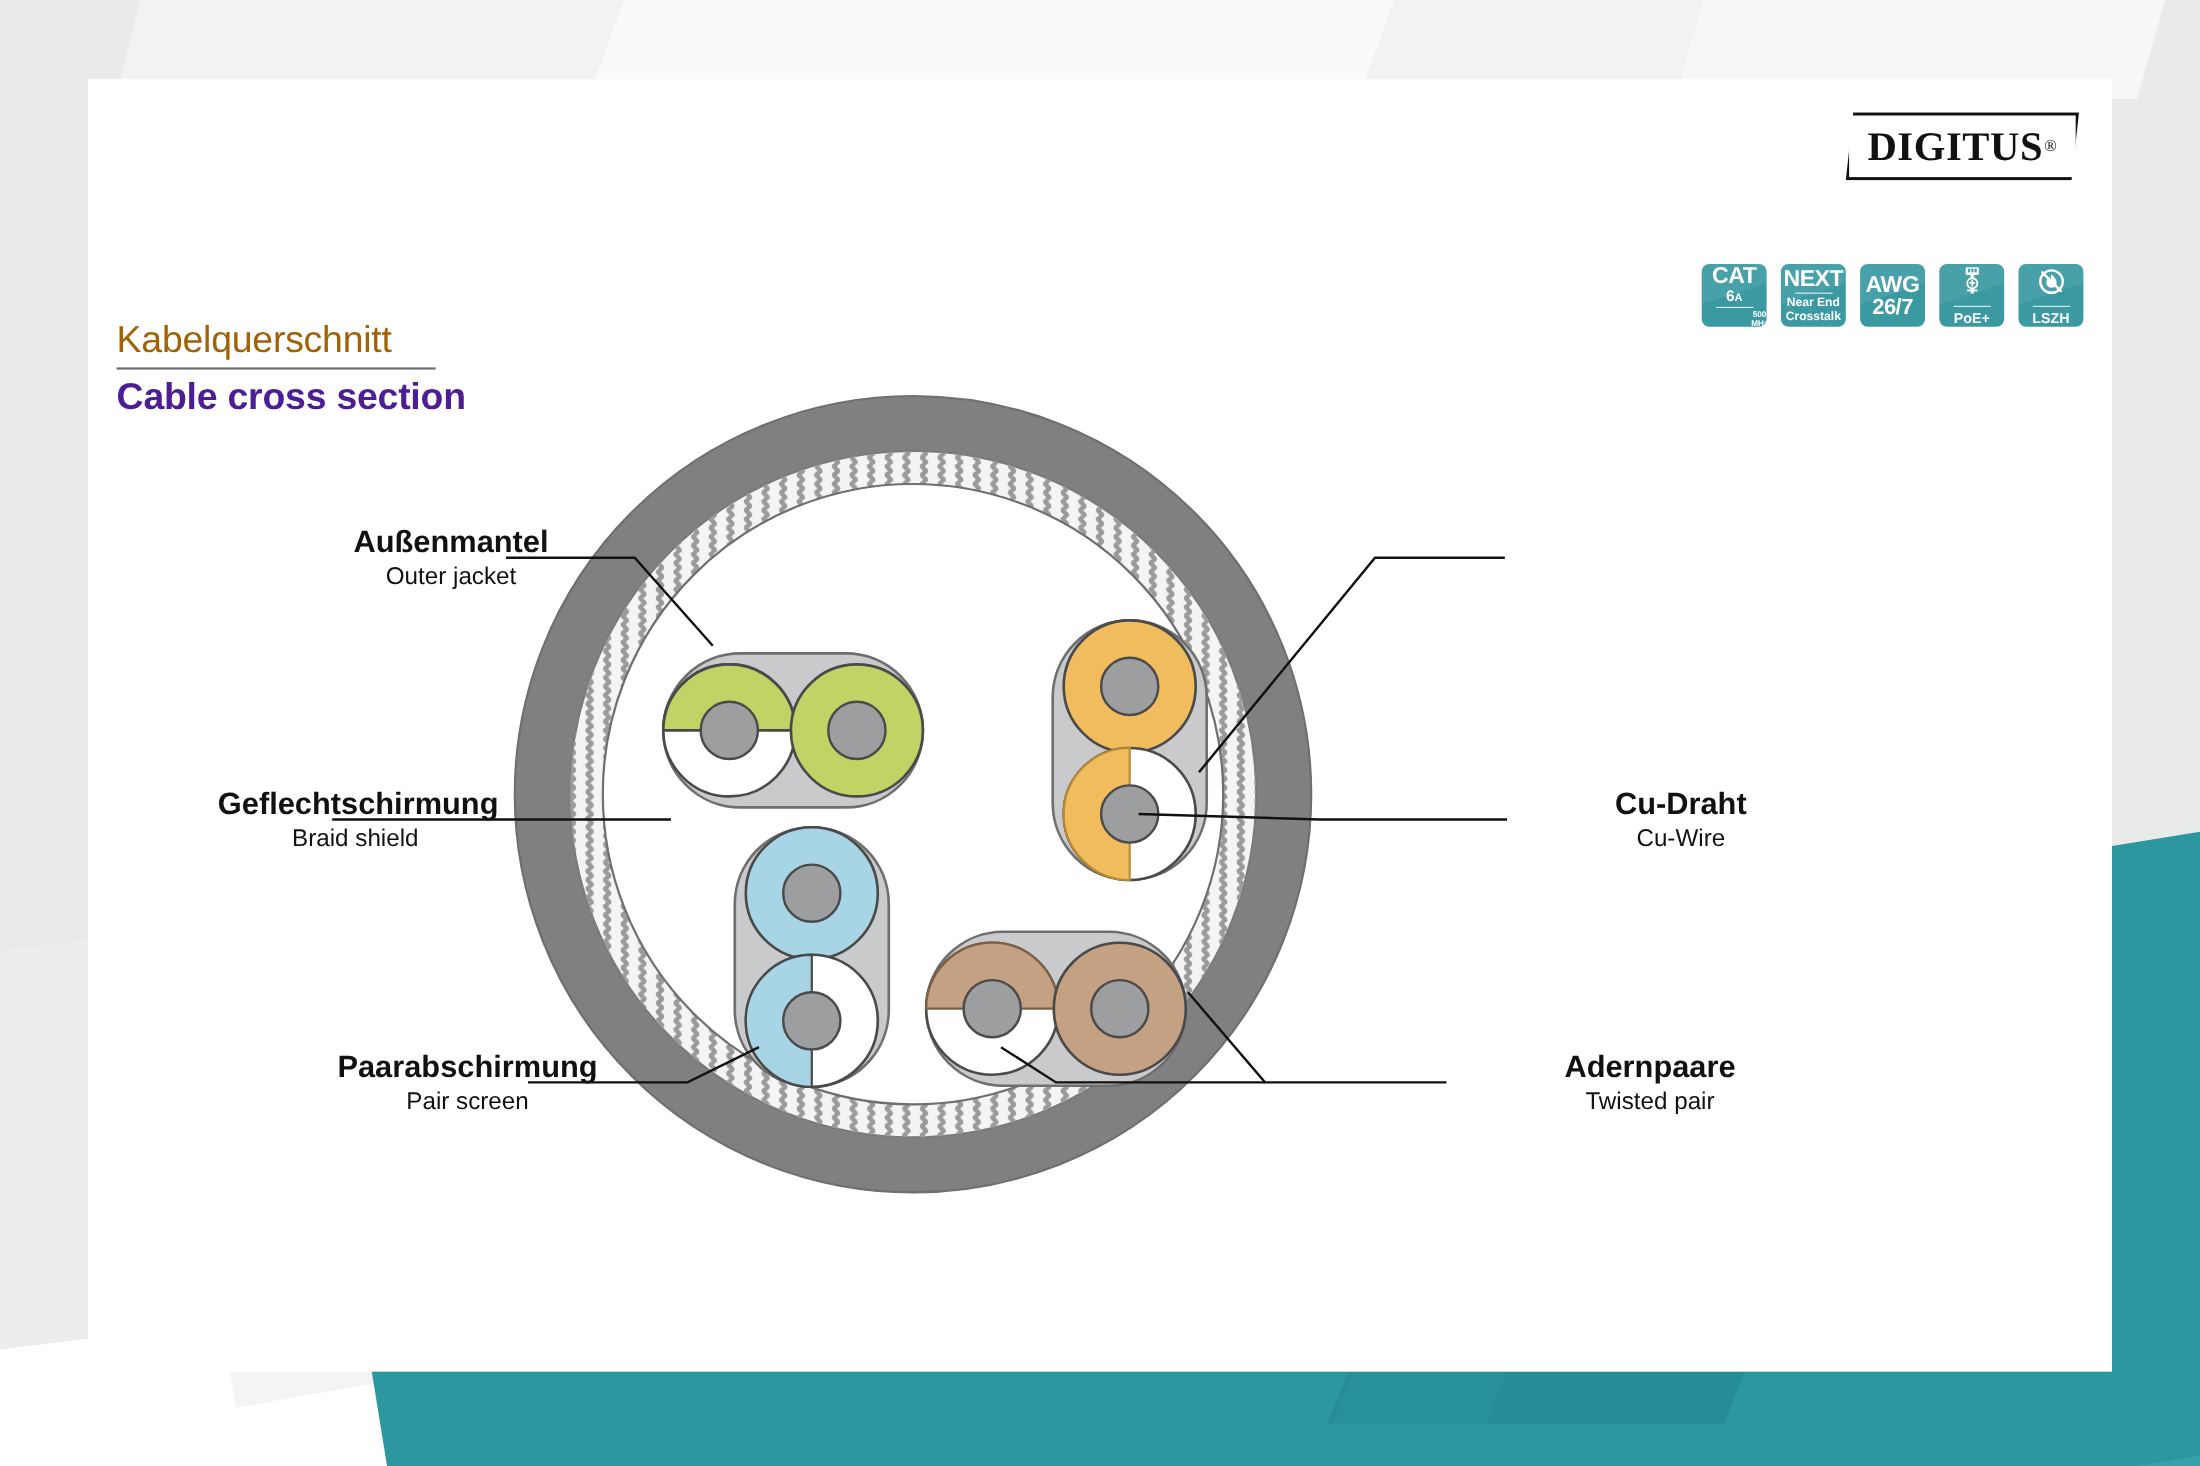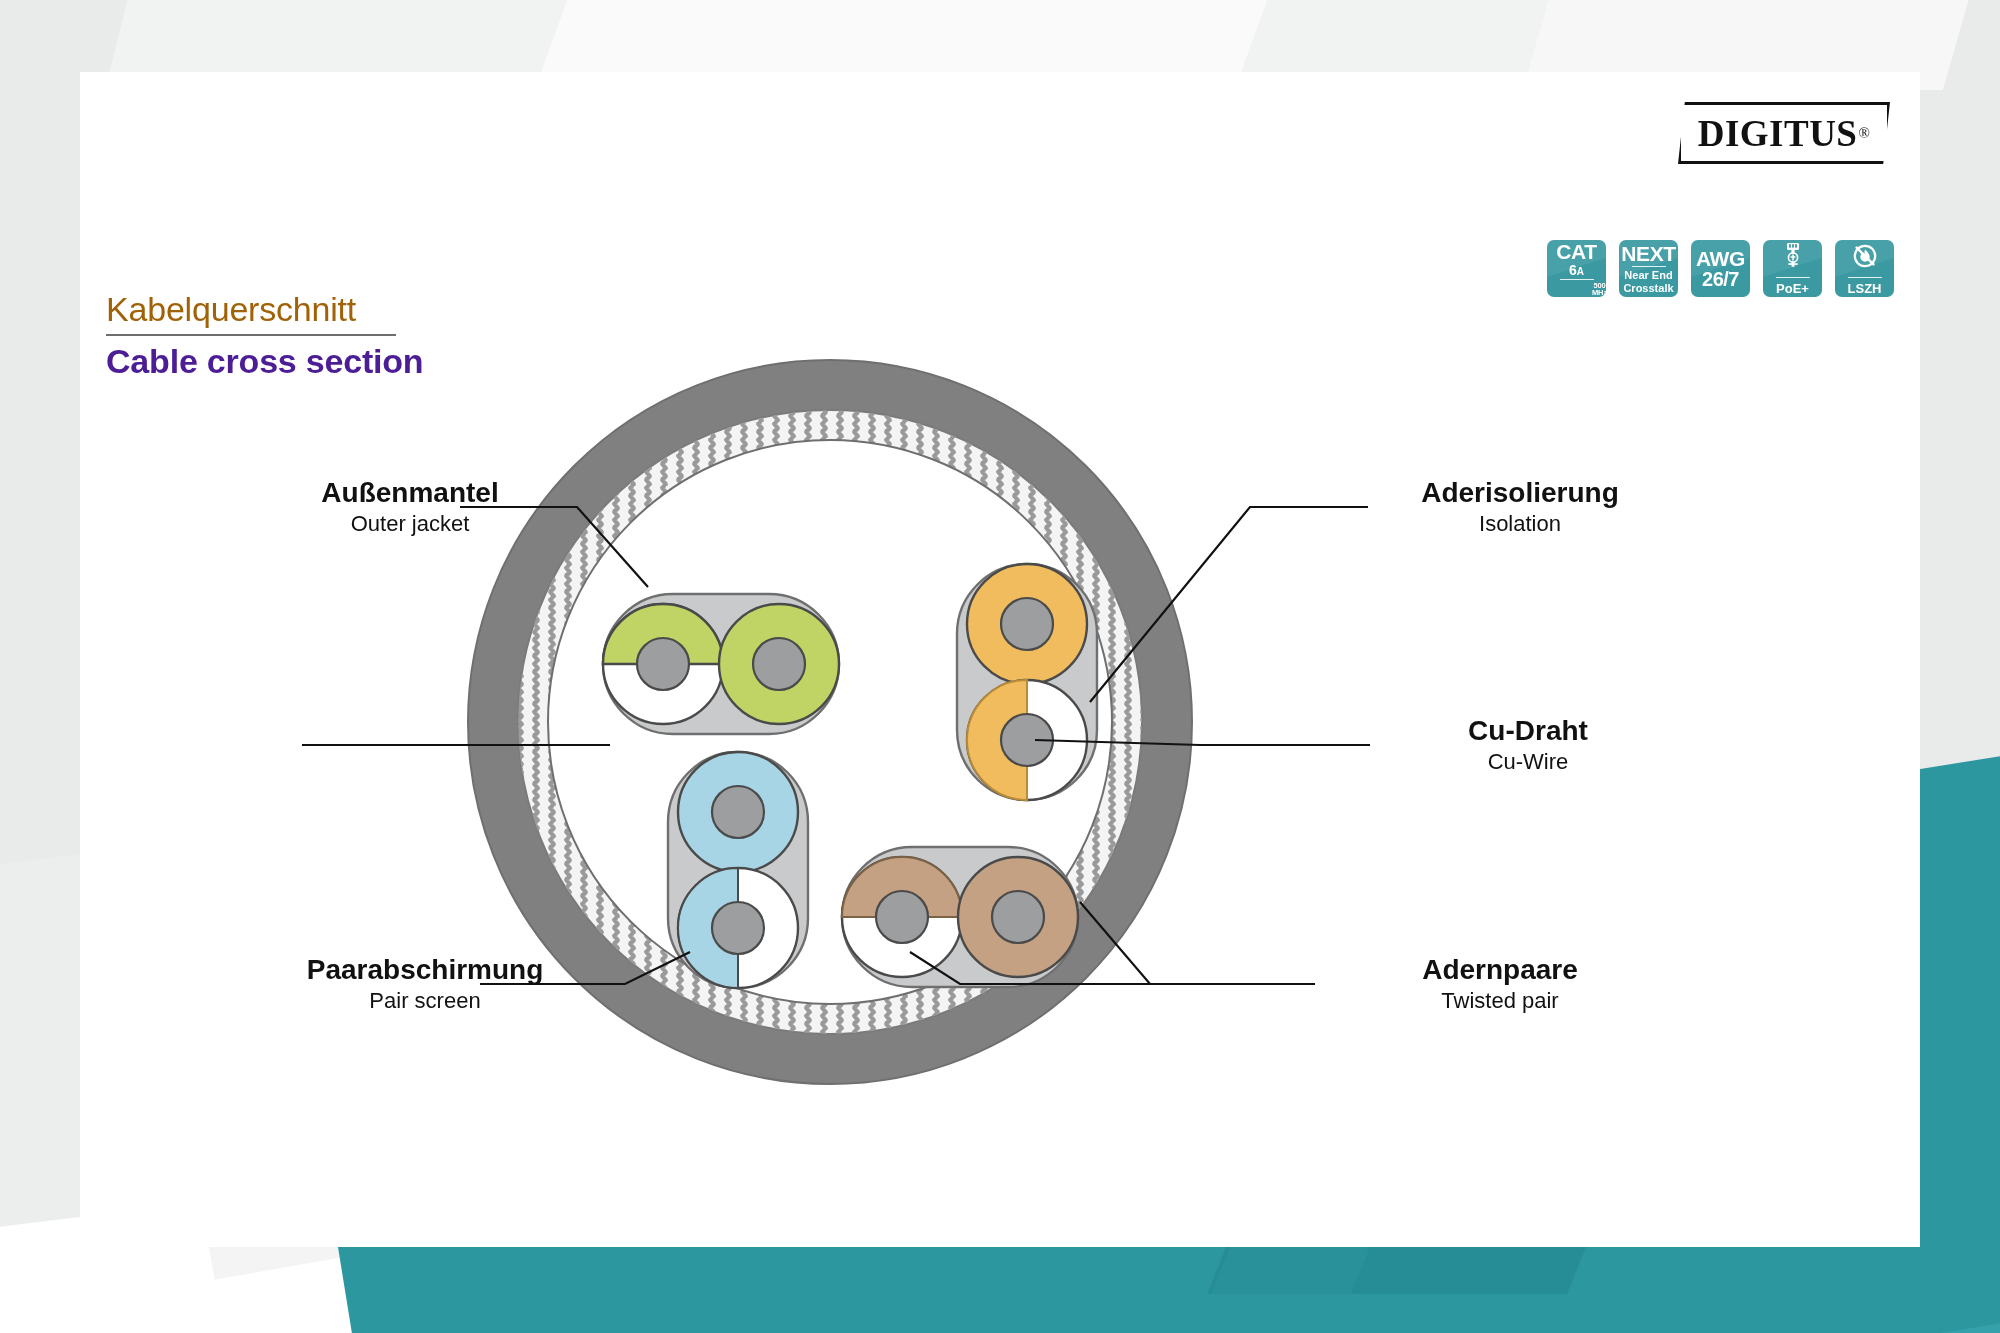--- a/index.html
+++ b/index.html
@@ -369,30 +369,30 @@
           <path d="M 1070 722 L 880 722 L 830 690"></path>
         </g>
       </svg>
     </div>
 
     <div class="callout left" style="left:230px; top:405px; width:200px;">
       <div class="c-de">Außenmantel</div>
       <div class="c-en">Outer jacket</div>
     </div>
 
+    <div class="callout left" style="left:118px; top:643px; width:250px;">
+      <div class="c-de">Geflechtschirmung</div>
+      <div class="c-en">Braid shield</div>
+    </div>
 
     <div class="callout left" style="left:220px; top:882px; width:250px;">
       <div class="c-de">Paarabschirmung</div>
       <div class="c-en">Pair screen</div>
     </div>
 
-    <div class="callout right" style="left:1320px; top:405px; width:240px;">
-      <div class="c-de">Aderisolierung</div>
-      <div class="c-en">Isolation</div>
-    </div>
 
     <div class="callout right" style="left:1348px; top:643px; width:200px;">
       <div class="c-de">Cu-Draht</div>
       <div class="c-en">Cu-Wire</div>
     </div>
 
     <div class="callout right" style="left:1300px; top:882px; width:240px;">
       <div class="c-de">Adernpaare</div>
       <div class="c-en">Twisted pair</div>
     </div>

